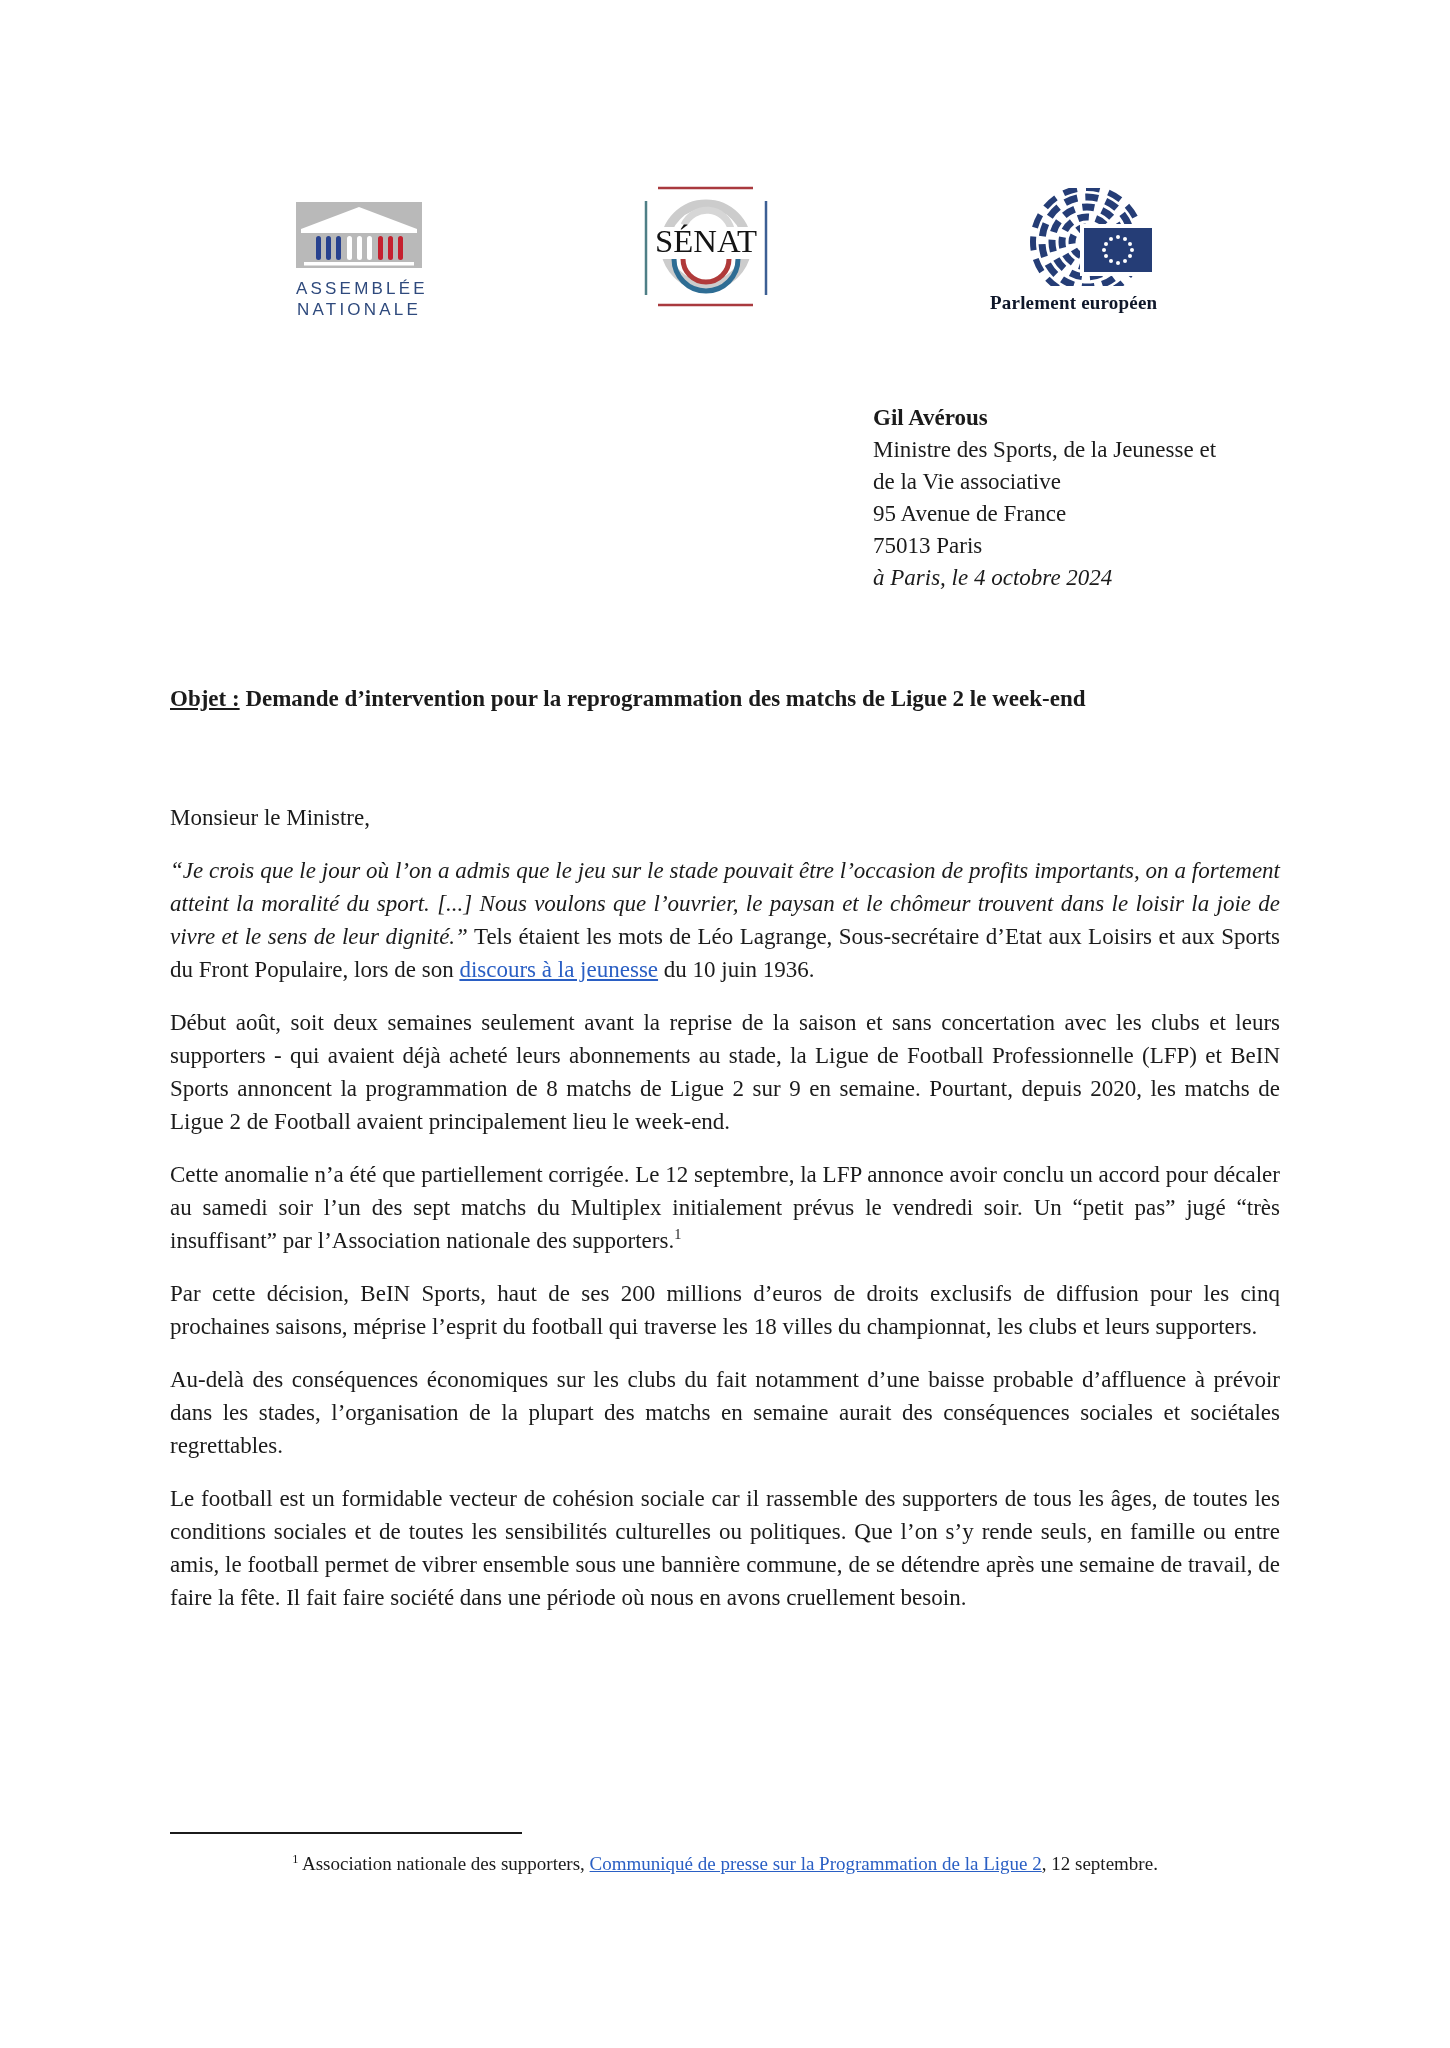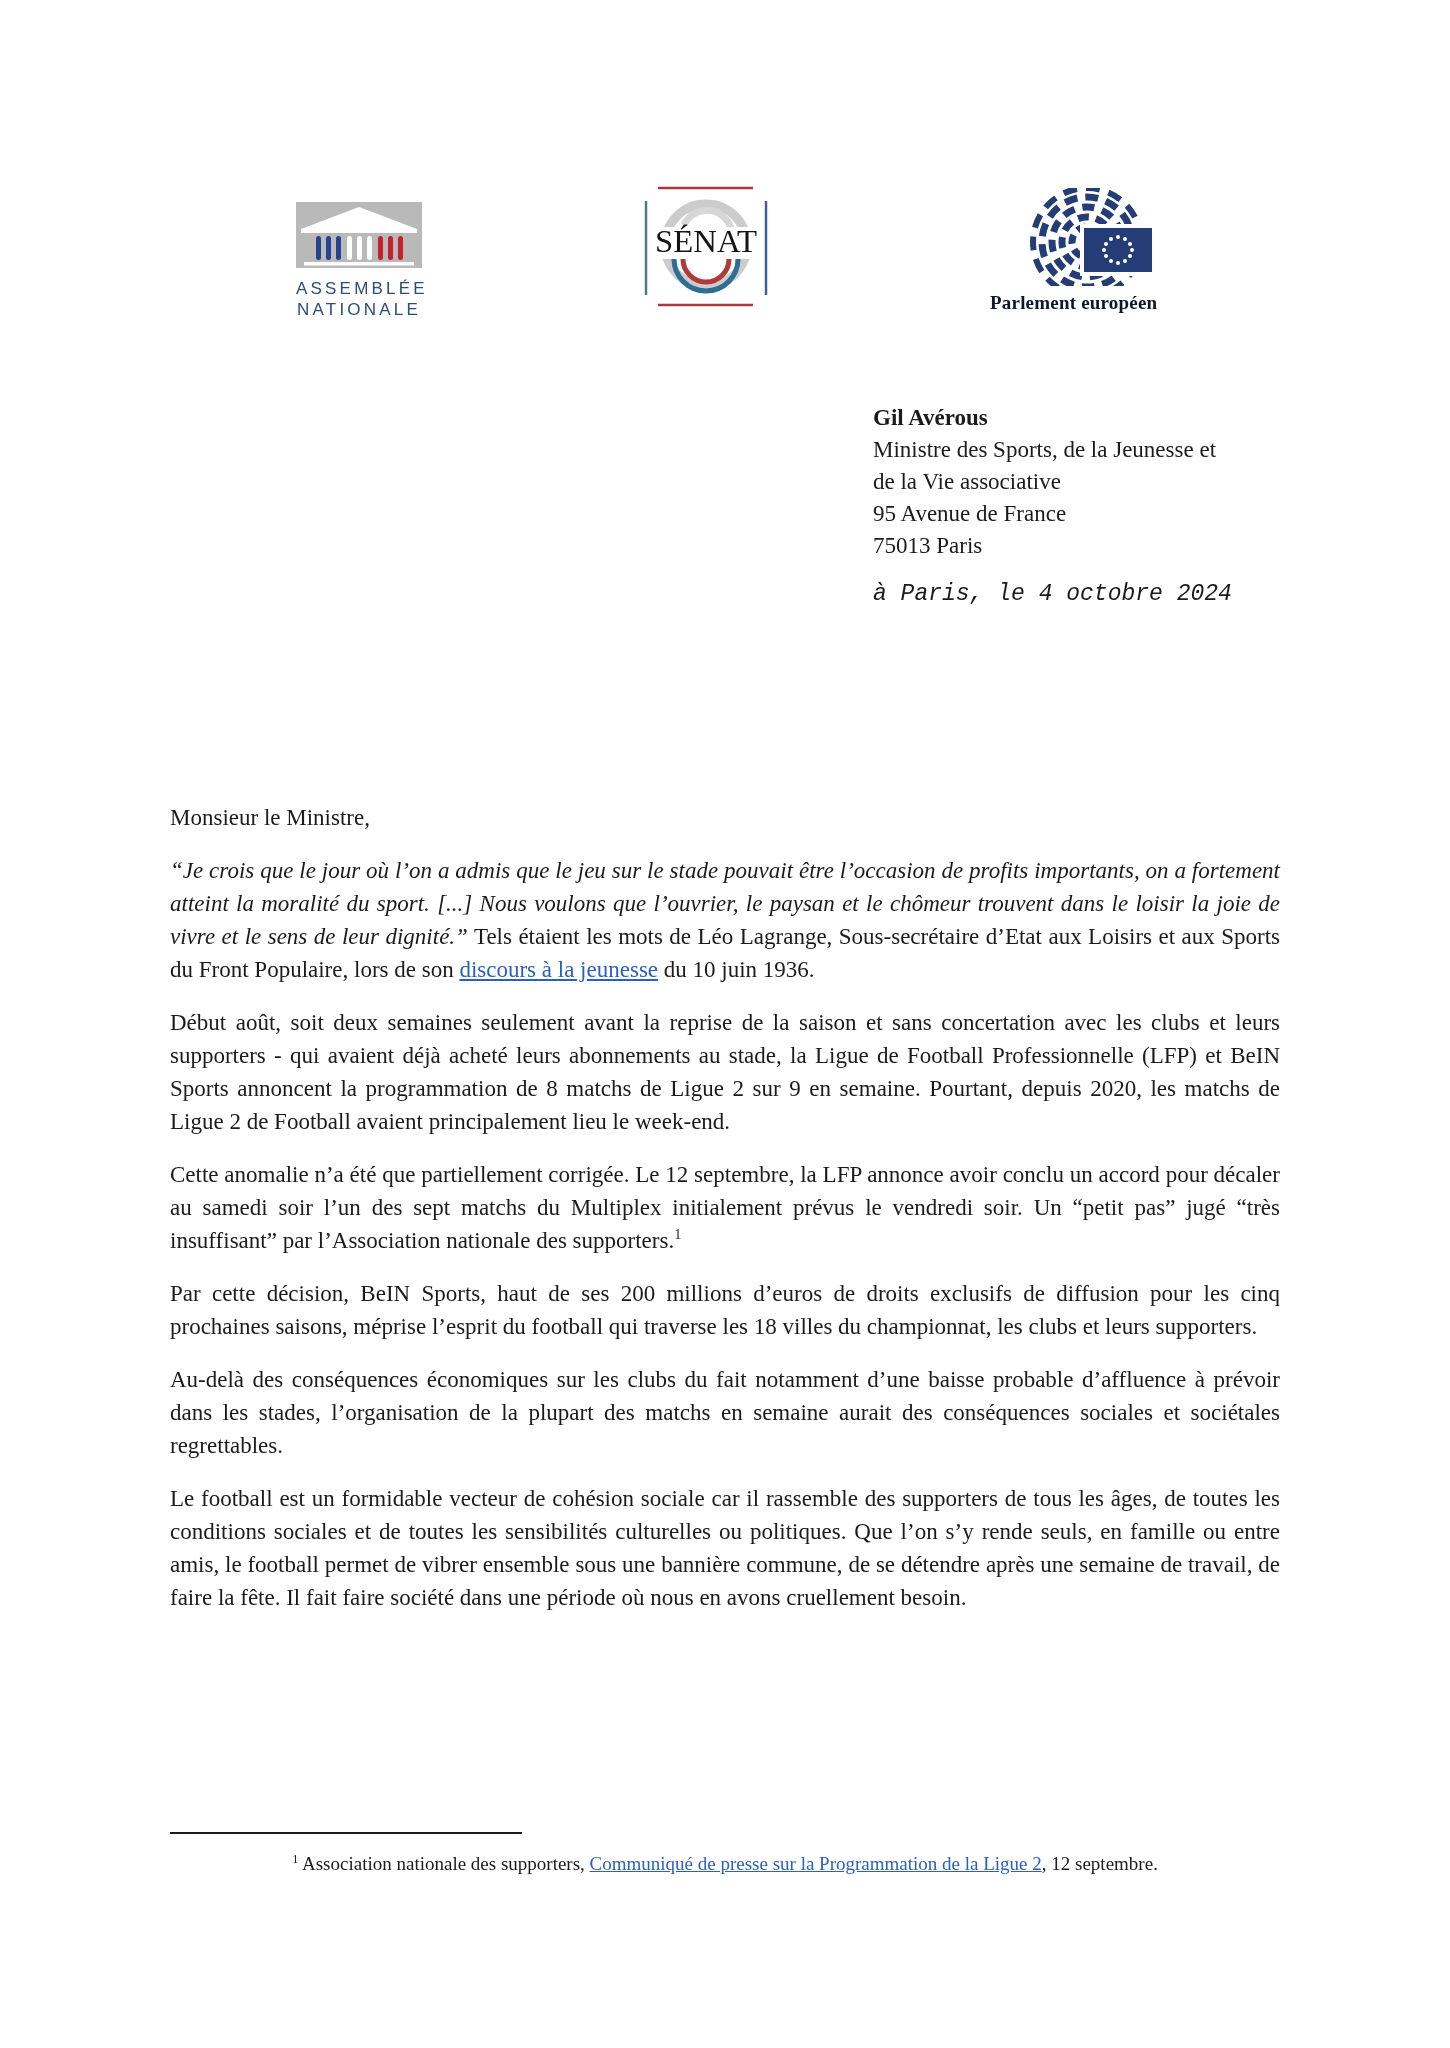--- a/index.html
+++ b/index.html
@@ -19,21 +19,21 @@
     font-family:"Liberation Sans", sans-serif;
     color:#2f4a7d;font-size:17px;letter-spacing:3.2px;line-height:21px;}
   .senat-block{position:absolute;left:644px;top:183px;width:124px;height:126px;}
   .ep-block{position:absolute;left:990px;top:188px;width:170px;}
   .ep-caption{margin-top:2px;
     font-family:Liberation Serif, serif;
     font-weight:bold;color:#0f172a;font-size:19px;letter-spacing:.2px;}
   
   .recipient{position:absolute;left:873px;top:402px;font-size:23px;line-height:32px;}
   .recipient .name{font-weight:bold;}
-  .dateline{margin-top:16px;font-style:italic;font-family:Liberation Mono, monospace;}
+  .dateline{font-style:italic;}
   
   .objet{position:absolute;left:170px;top:684px;width:1150px;
     font-weight:bold;font-size:23px;line-height:30px;}
   .objet-label{text-decoration:underline;}
   
   .body{position:absolute;left:170px;top:801px;width:1110px;
     font-size:23px;line-height:33px;}
   .body p{margin:0 0 20px;text-align:justify;}
   .body p.salutation{text-align:left;}
   .italic{font-style:italic;}
@@ -117,20 +117,23 @@
 
   <div class="recipient">
     <div class="name">Gil Avérous</div>
     <div>Ministre des Sports, de la Jeunesse et</div>
     <div>de la Vie associative</div>
     <div>95 Avenue de France</div>
     <div>75013 Paris</div>
     <div class="dateline">à Paris, le 4 octobre 2024</div>
   </div>
 
+  <div class="objet">
+    <span class="objet-label">Objet :</span><span> Demande d’intervention pour la reprogrammation des matchs de Ligue 2 le week-end</span>
+  </div>
 
   <div class="body">
     <p class="salutation">Monsieur le Ministre,</p>
     <p><span class="italic">“Je crois que le jour où l’on a admis que le jeu sur le stade pouvait être l’occasion de profits importants, on a fortement atteint la moralité du sport. [...] Nous voulons que l’ouvrier, le paysan et le chômeur trouvent dans le loisir la joie de vivre et le sens de leur dignité.”</span><span> Tels étaient les mots de Léo Lagrange, Sous-secrétaire d’Etat aux Loisirs et aux Sports du Front Populaire, lors de son </span><a class="doc-link">discours à la jeunesse</a><span> du 10 juin 1936.</span></p>
     <p>Début août, soit deux semaines seulement avant la reprise de la saison et sans concertation avec les clubs et leurs supporters - qui avaient déjà acheté leurs abonnements au stade, la Ligue de Football Professionnelle (LFP) et BeIN Sports annoncent la programmation de 8 matchs de Ligue 2 sur 9 en semaine. Pourtant, depuis 2020,  les matchs de Ligue 2 de Football avaient principalement lieu le week-end.</p>
     <p><span>Cette anomalie n’a été que partiellement corrigée. Le 12 septembre, la LFP annonce avoir conclu un accord pour décaler au samedi soir l’un des sept matchs du Multiplex initialement prévus le vendredi soir. Un “petit pas” jugé “très insuffisant” par l’Association nationale des supporters.</span><sup class="fn-ref">1</sup></p>
     <p>Par cette décision, BeIN Sports, haut de ses 200 millions d’euros de droits exclusifs de diffusion pour les cinq prochaines saisons, méprise l’esprit du football qui traverse les 18 villes du championnat, les clubs et leurs supporters.</p>
     <p>Au-delà des conséquences économiques sur les clubs du fait notamment d’une baisse probable d’affluence à prévoir dans les stades, l’organisation de la plupart des matchs en semaine aurait des conséquences sociales et sociétales regrettables.</p>
     <p>Le football est un formidable vecteur de cohésion sociale car il rassemble des supporters de tous les âges, de toutes les conditions sociales et de toutes les sensibilités culturelles ou politiques. Que l’on s’y rende seuls, en famille ou entre amis, le football permet de vibrer ensemble sous une bannière commune, de se détendre après une semaine de travail, de faire la fête. Il fait faire société dans une période où nous en avons cruellement besoin.</p>
   </div>

